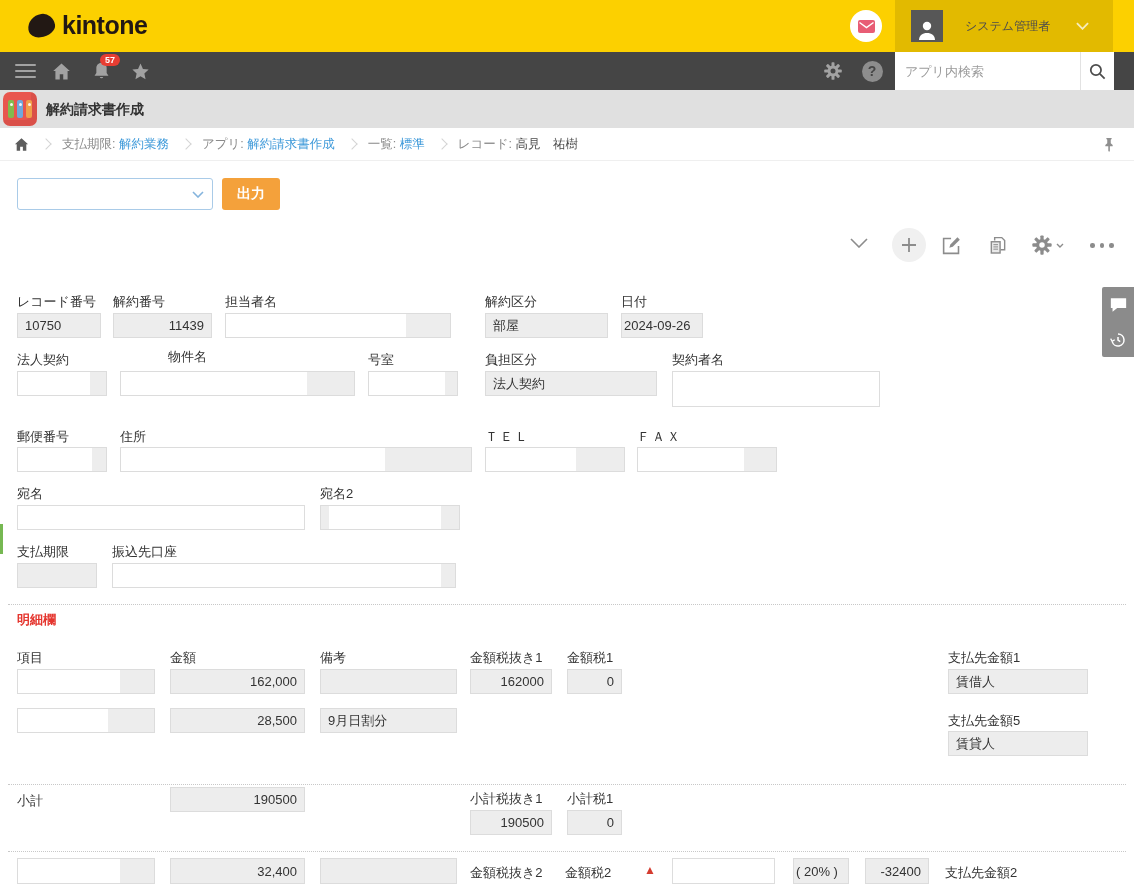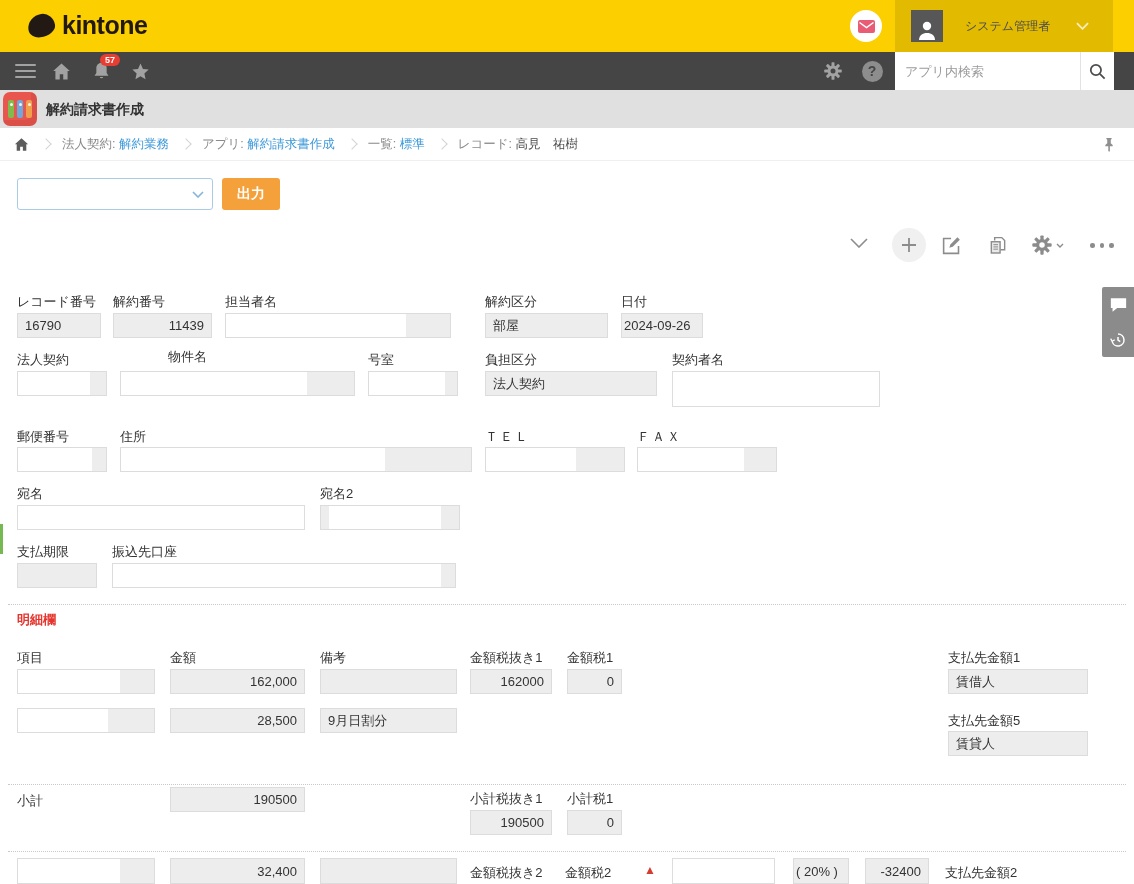--- a/index.html
+++ b/index.html
@@ -170,21 +170,21 @@
   </div>
 
   <div class="breadcrumb">
     <span class="bc-home">
       <svg width="15" height="15" viewBox="0 0 24 24">
         <path fill="#5c5c5c" d="M12 2 1.5 11.5h2.8V22h5.5v-6.5h4.4V22h5.5V11.5h2.8z"></path>
       </svg>
     </span>
     <span class="bc-sep"></span>
     <span>
-      <span>法人契約: </span><a class="bc-link">解約業務</a>
+      <span>支払期限: </span><a class="bc-link">解約業務</a>
     </span>
     <span class="bc-sep"></span>
     <span>
       <span>アプリ: </span><a class="bc-link">解約請求書作成</a>
     </span>
     <span class="bc-sep"></span>
     <span>
       <span>一覧: </span><a class="bc-link">標準</a>
     </span>
     <span class="bc-sep"></span>
@@ -268,21 +268,21 @@
 
   <span class="green-strip"></span>
 
   <span class="lbl" style="left:17px;top:293px;">レコード番号</span>
   <span class="lbl" style="left:113px;top:293px;">解約番号</span>
   <span class="lbl" style="left:225px;top:293px;">担当者名</span>
   <span class="lbl" style="left:485px;top:293px;">解約区分</span>
   <span class="lbl" style="left:621px;top:293px;">日付</span>
 
   <div class="fld" style="left:17px;top:313px;width:84px;">
-      <span>16790</span>
+      <span>10750</span>
     </div>
   <div class="fld r" style="left:113px;top:313px;width:99px;">
       <span>11439</span>
     </div>
   <div class="fld" style="left:225px;top:313px;width:226px;">
       <i class="redact" style="width:180px;"></i>
     </div>
   <div class="fld" style="left:485px;top:313px;width:123px;">
       <span>部屋</span>
     </div>

